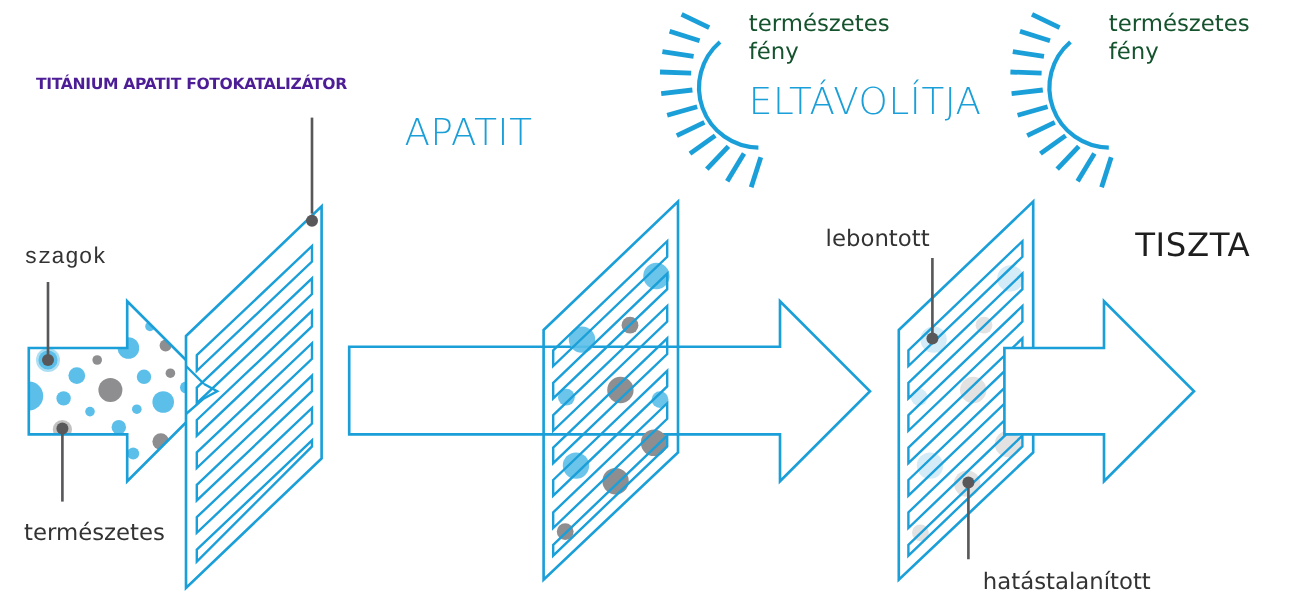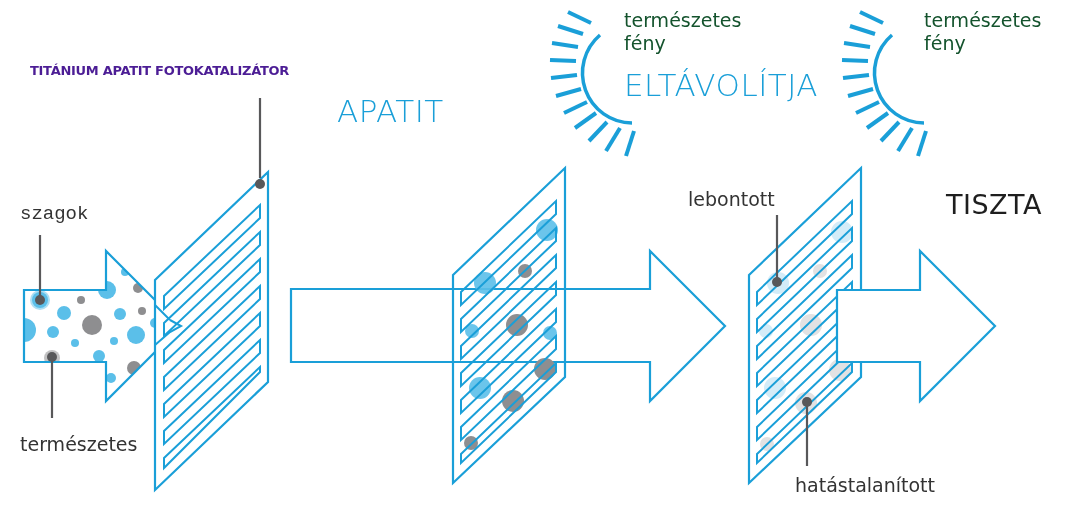--- a/index.html
+++ b/index.html
@@ -188,17 +188,17 @@
   <div>fény</div>
 </div>
 
 <div class="lbl dark" style="left:20px; top:202px;font-family:Liberation Mono, monospace;">szagok</div>
 
 <div class="lbl dark" style="left:20px; top:432px;">
   <div>természetes</div>
 </div>
 
 <div class="lbl dark" style="left:688px; top:187px;">lebontott</div>
-<div class="lbl dark" style="left:795px; top:473px;">hatástalanított</div>
+<div class="lbl dark" style="left:819px; top:473px;">hatástalanított</div>
 
 <div class="lbl clean" style="left:946px; top:189px;">
   <div>TISZTA</div>
 </div>
 
 </body></html>

